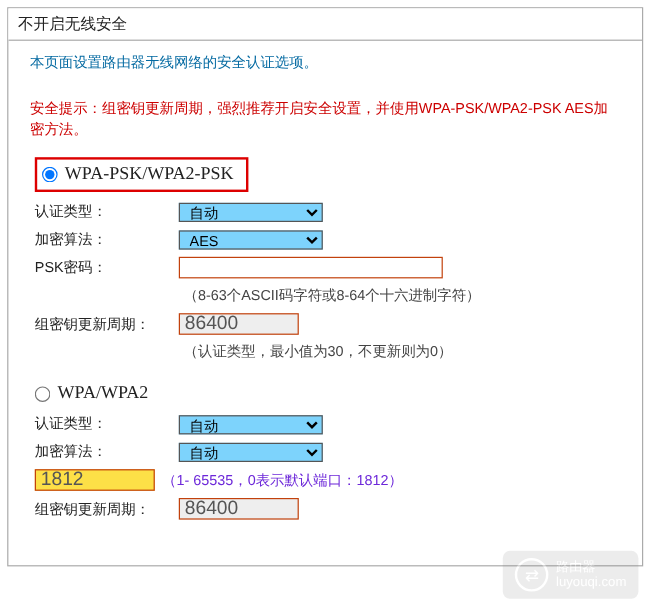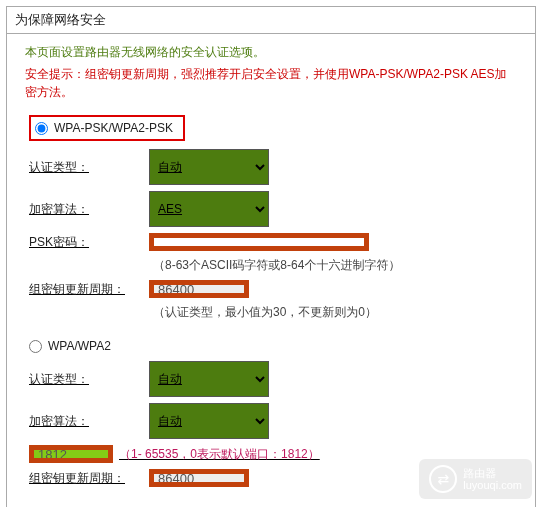--- a/index.html
+++ b/index.html
@@ -21,22 +21,22 @@
       background: #fff;
       padding: 4px 8px;
       border-bottom: 1px solid #aaa;
       font-size: 13px;
       color: #222;
     }
     .panel-body {
       padding: 10px 18px 20px 18px;
     }
     .intro-line {
-      color: #4d7c0f;
-      margin-bottom: 4px;
+      color: #0369a1;
+      margin-bottom: 20px;
     }
     .warning-line {
       color: #cc0000;
       margin-bottom: 4px;
       line-height: 1.5;
     }
     .section {
       margin-top: 14px;
       margin-bottom: 18px;
     }
@@ -51,61 +51,60 @@
     }
     .highlight-box {
       border: 2px solid #d00;
       display: inline-flex;
       align-items: center;
       padding: 4px 10px 4px 4px;
       margin-left: 0;
     }
     .option-label {
       color: #222;
-      font-family: Liberation Sans, sans-serif;
-      font-size: 12px;
+      font-family: Liberation Serif, serif;
+      font-size: 15px;
     }
     .option-label-cn {
       color: #222;
       font-size: 12px;
     }
     .form-row {
       display: flex;
-      align-items: center;
+      align-items: flex-end;
       margin: 6px 0;
       margin-left: 4px;
-      text-decoration: underline;
     }
     .form-label {
       width: 120px;
       color: #222;
       text-align: left;
     }
     .form-select {
       width: 120px;
-      height: 36px;
+      height: 16px;
       border: 1px solid #555;
-      background: #4d7c0f;
+      background: #7dd3fc;
       font-size: 12px;
       padding-left: 4px;
     }
     .form-input {
       height: 18px;
-      border: 5px solid #c2410c;
-      background: #fff;
-      font-size: 13px;
+      border: 1px solid #c2410c;
+      background: #fff;
+      font-size: 16px;
       padding: 0 4px;
     }
     .input-psk { width: 220px; }
     .input-interval { width: 100px; background: #eee; color: #555; }
     .input-radius-ip { width: 190px; }
-    .input-radius-port { width: 84px; background: #84cc16; color: #555; }
+    .input-radius-port { width: 100px; background: #fde047; color: #555; }
     .input-radius-pw { width: 190px; }
     .hint {
-      color: #be185d;
+      color: #6d28d9;
       font-size: 12px;
       margin-left: 6px;
     }
     .hint-below {
       color: #444;
       font-size: 12px;
       margin-left: 128px;
       margin-top: 2px;
     }
     .watermark {
@@ -136,21 +135,21 @@
       display: flex;
       flex-direction: column;
       font-size: 11px;
       line-height: 1.1;
     }
   </style>
 </head>
 <body>
 
 <div class="panel">
-  <div class="panel-header">为保障网络安全</div>
+  <div class="panel-header">不开启无线安全</div>
   <div class="panel-body">
 
     <div class="intro-line">本页面设置路由器无线网络的安全认证选项。</div>
     <div class="warning-line">安全提示：组密钥更新周期，强烈推荐开启安全设置，并使用WPA-PSK/WPA2-PSK AES加密方法。</div>
 
 
     <div class="section">
       <div class="radio-row">
         <span class="highlight-box">
           <input type="radio" name="sec" checked="" style="">

